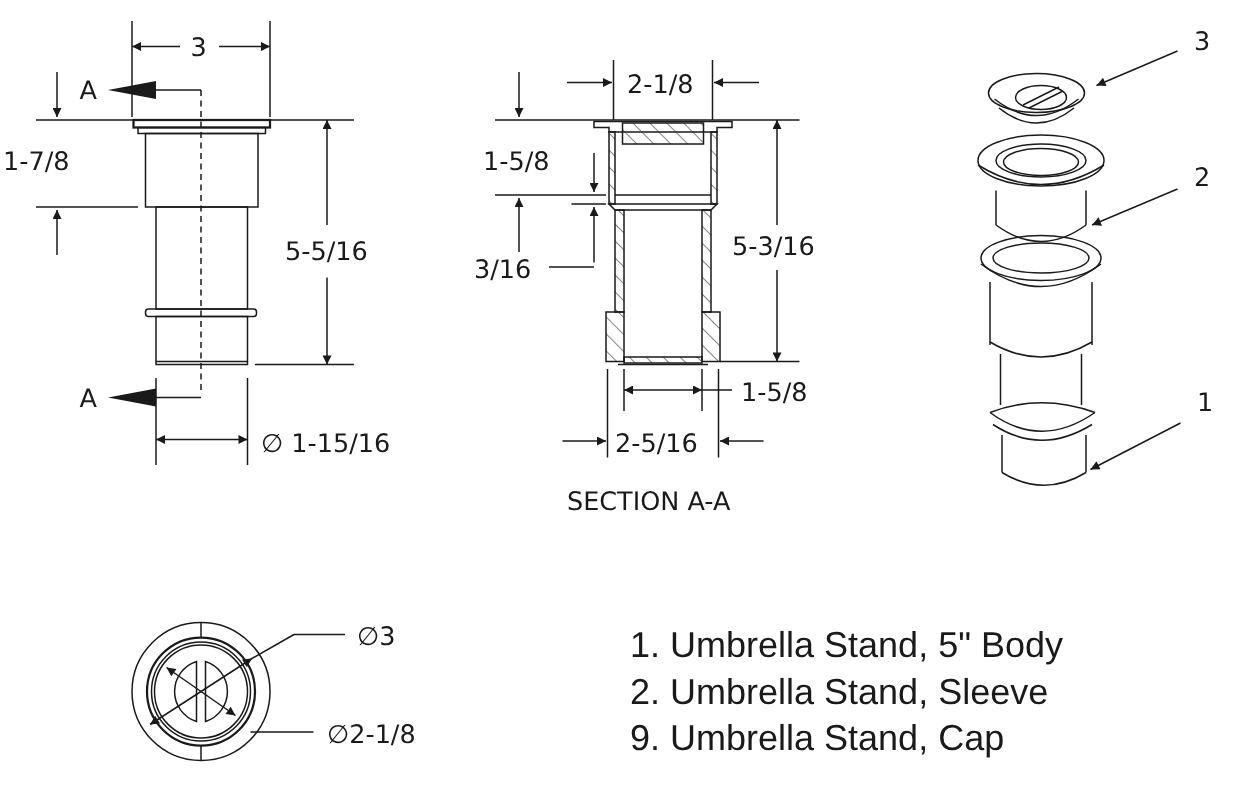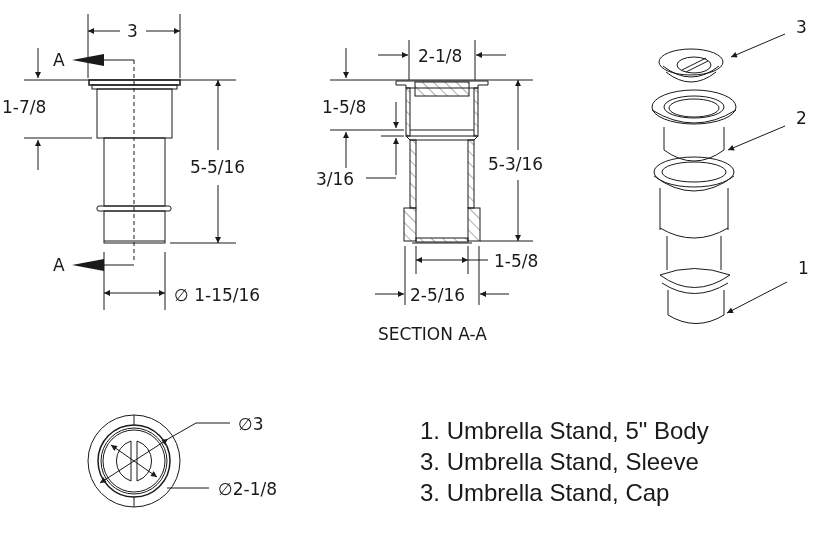--- a/index.html
+++ b/index.html
@@ -179,15 +179,15 @@
     <line x1="196" y1="423" x2="230" y2="423"></line>
     <line x1="111" y1="445" x2="157" y2="477" marker-start="url(#ar)" marker-end="url(#ar)"></line>
     <line x1="167" y1="488" x2="209" y2="488"></line>
   </g>
   <text class="dim" x="238" y="430">∅3</text>
   <text class="dim" x="218" y="495">∅2-1/8</text>
 </svg>
 
 <div class="parts">
   <div>1. Umbrella Stand, 5" Body</div>
-  <div>3. Umbrella Stand, Sleeve</div>
-  <div>3. Umbrella Stand, Cap</div>
+  <div>2. Umbrella Stand, Sleeve</div>
+  <div>9. Umbrella Stand, Cap</div>
 </div>
 
 </body></html>

